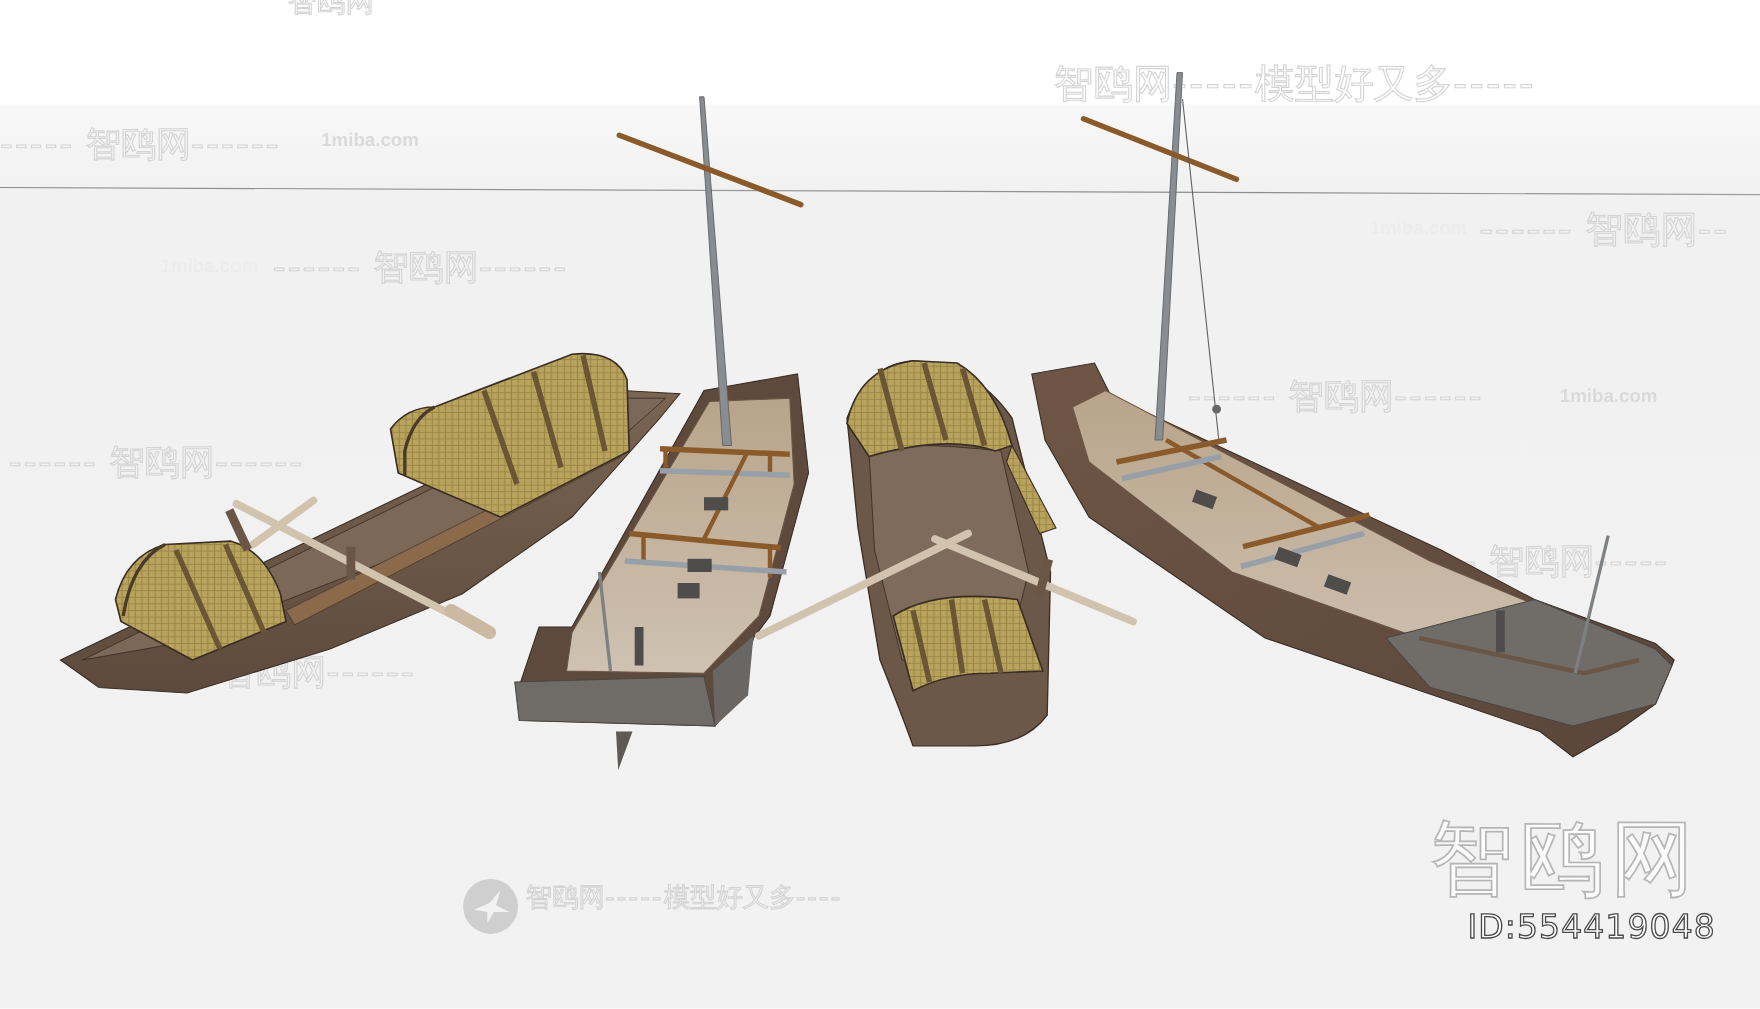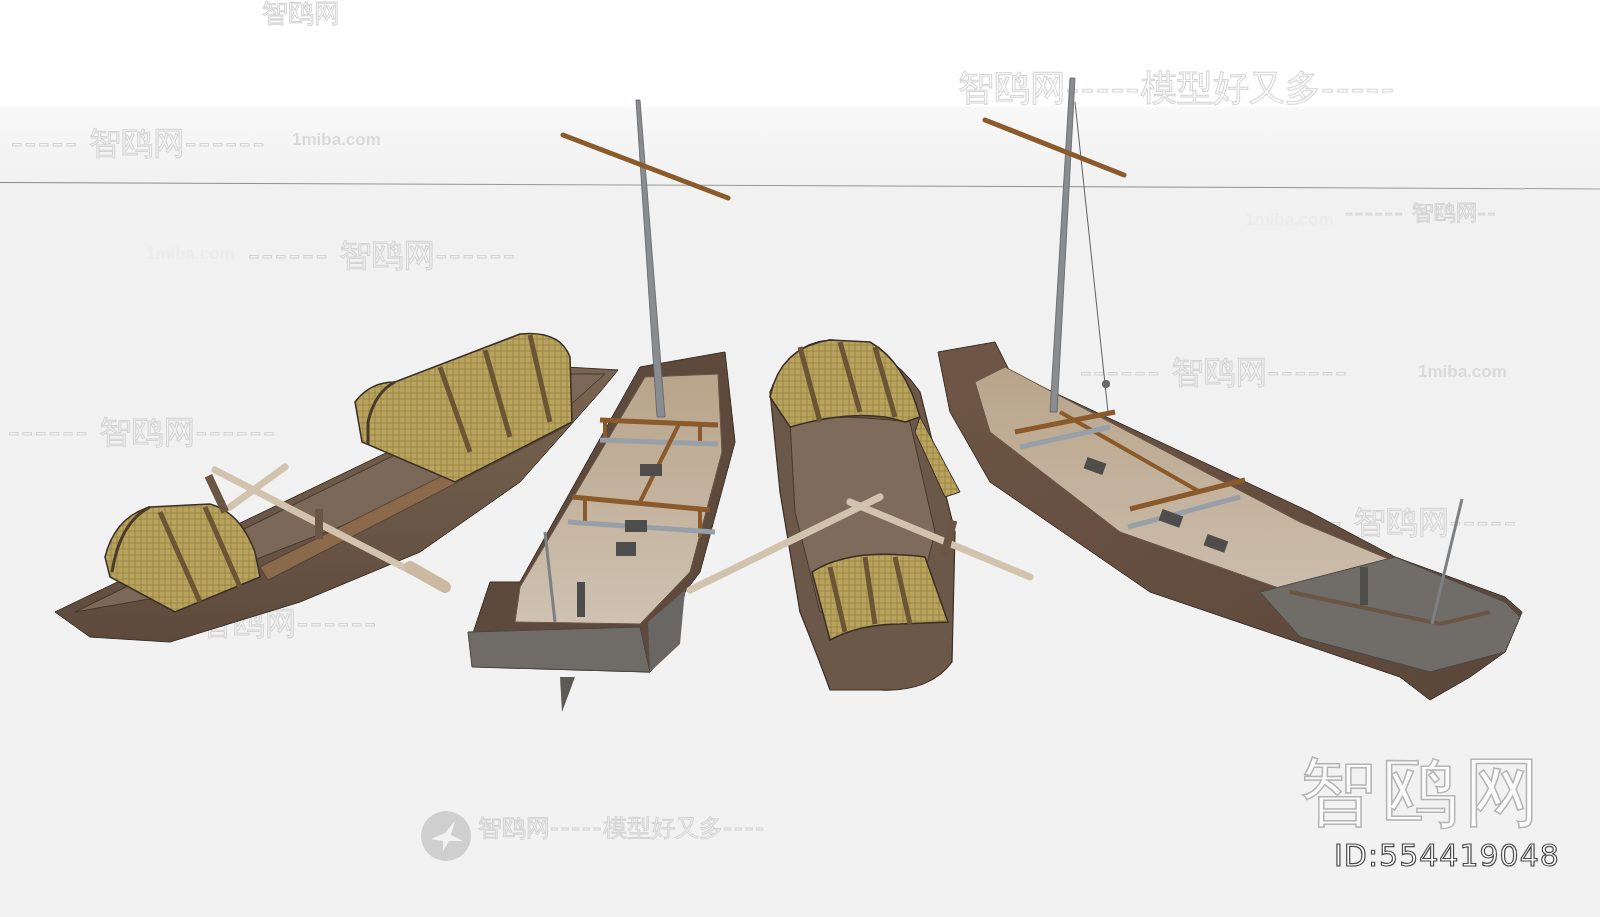--- a/index.html
+++ b/index.html
@@ -1,18 +1,18 @@
 <!DOCTYPE html>
 <html><head>
 <meta charset="utf-8">
 <style>
   html, body { margin: 0; padding: 0; }
   body { width: 1600px; height: 917px; overflow: hidden; position: relative;
          font-family: "DejaVu Sans", sans-serif; background: #ffffff; }
-  .stage { position: absolute; left: 0; top: 12px; width: 1600px; height: 706px; text-decoration: underline; }
+  .stage { position: absolute; left: 0; top: 0; width: 1600px; height: 706px; text-decoration: underline; }
   .sky { position: absolute; left: 0; top: 0; width: 1600px; height: 95px; background: #ffffff; }
   .ground { position: absolute; left: 0; top: 95px; width: 1600px; height: 822px;
             background: linear-gradient(#f8f8f8 0px, #f1f1f1 80px, #f2f2f2 822px); }
   .horizon { position: absolute; left: 0; top: 170px; width: 1600px; height: 1px;
              background: linear-gradient(90deg, #8a8a8a, #9a9a9a 40%, #8c8c8c 70%, #a0a0a0); transform: rotate(0.23deg); transform-origin: left; }
   .wm { position: absolute; white-space: nowrap; color: transparent;
         -webkit-text-stroke: 1px #d4d4d4; font-family: "DejaVu Sans", sans-serif; }
   .wm-site { position: absolute; white-space: nowrap; color: #dadada; font-family: "Liberation Sans", sans-serif; font-weight: bold; }
   .wm-dash { color: transparent; -webkit-text-stroke: 1px #d4d4d4; letter-spacing: 2px; }
   svg.boats { position: absolute; left: 0; top: 0; }
@@ -31,34 +31,34 @@
   <div class="sky"></div>
   <div class="ground"></div>
   <div class="horizon"></div>
 
   <div class="wm" style="left:262px; top:-16px; font-size:26px;">智鸥网</div>
 
   <div class="wm" style="left:958px; top:52px; font-size:36px;">
     <span>智鸥网</span><span class="wm-dash">-----</span><span>模型好又多</span><span class="wm-dash">-----</span>
   </div>
 
-  <div class="wm" style="left:0px; top:110px; font-size:32px;padding-left:11px;">
+  <div class="wm" style="left:0px; top:110px; font-size:32px;">
     <span class="wm-dash">-----</span>
     <span>智鸥网</span><span class="wm-dash">------</span>
   </div>
   <div class="wm-site" style="left:292px; top:118px; font-size:17px;">1miba.com</div>
 
   <div class="wm-site" style="left:146px; top:232px; font-size:17px; color:#ececec;">1miba.com</div>
   <div class="wm" style="left:248px; top:222px; font-size:32px;">
     <span class="wm-dash">------</span>
     <span>智鸥网</span><span class="wm-dash">------</span>
   </div>
 
   <div class="wm-site" style="left:1245px; top:198px; font-size:17px; color:#ececec;">1miba.com</div>
-  <div class="wm" style="left:1345px; top:186px; font-size:22px;">
+  <div class="wm" style="left:1345px; top:186px; font-size:34px;">
     <span class="wm-dash">------</span>
     <span>智鸥网</span><span class="wm-dash">--</span>
   </div>
 
   <div class="wm" style="left:8px; top:399px; font-size:32px;">
     <span class="wm-dash">------</span>
     <span>智鸥网</span><span class="wm-dash">------</span>
   </div>
 
   <div class="wm" style="left:1080px; top:339px; font-size:32px;">

